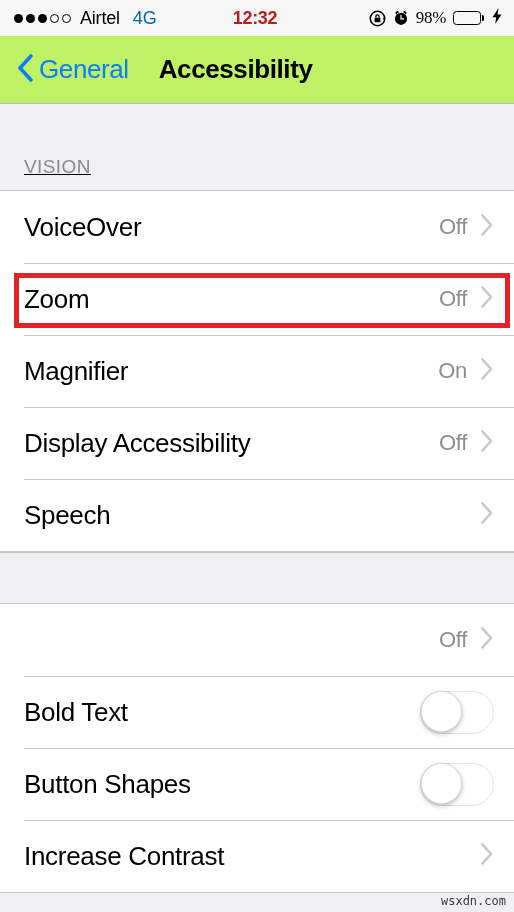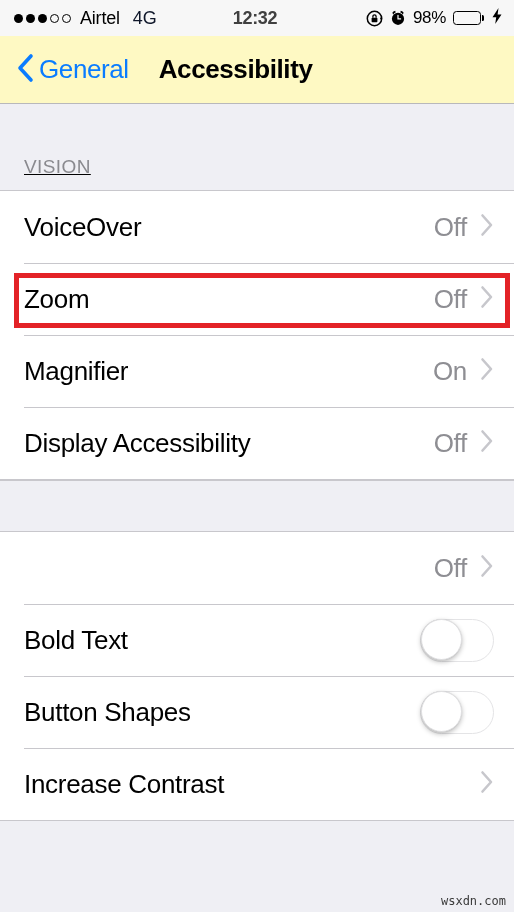--- a/index.html
+++ b/index.html
@@ -52,49 +52,50 @@
     background: transparent;
     border: 1.4px solid #000;
   }
   .carrier {
     font-size: 18px;
     color: #000;
     letter-spacing: -0.2px;
   }
   .network {
     font-size: 18px;
-    color: #0f172a;
+    color: #0369a1;
     margin-left: 4px;
   }
   .status-time {
     position: absolute;
     left: 0; right: 4px;
     text-align: center;
     font-size: 18px;
     font-weight: bold;
-    color: #404040;
+    color: #b91c1c;
     letter-spacing: -0.3px;
     pointer-events: none;
   }
   .status-right {
     margin-left: auto;
     display: flex;
     align-items: center;
     gap: 7px;
     z-index: 2;
   }
   .rotation-lock {
     width: 17px; height: 17px;
     position: relative;
   }
   .alarm-icon { width: 16px; height: 16px; }
   .battery-pct {
     font-size: 17px;
     color: #000;
     letter-spacing: -0.3px;
+    font-family: Liberation Serif, serif;
   }
   .battery {
     width: 28px;
     height: 14px;
     border: 1.5px solid #000;
     border-radius: 3.5px;
     position: relative;
     padding: 1.3px;
   }
   .battery-fill {
@@ -111,21 +112,21 @@
     height: 6px;
     background: #000;
     border-radius: 0 1.5px 1.5px 0;
   }
   .bolt { margin-left: 4px; }
 
   
   .nav-bar {
     height: 68px;
     flex: 0 0 68px;
-    background: #fef9c3;
+    background: #bef264;
     border-bottom: 1px solid #b8b8bb;
     display: flex;
     align-items: center;
     padding: 0 16px;
   }
   .back-button {
     display: flex;
     align-items: center;
     gap: 5px;
     cursor: pointer;
@@ -206,21 +207,21 @@
     color: #000;
     letter-spacing: -0.3px;
   }
   .row-right {
     margin-left: auto;
     display: flex;
     align-items: center;
     gap: 13px;
   }
   .row-value {
-    font-size: 26px;
+    font-size: 22px;
     color: #8e8e93;
     letter-spacing: -0.3px;
   }
   .chev {
     display: block;
   }
 
   
   .toggle {
     width: 74px;
@@ -373,20 +374,31 @@
         <span class="row-right">
           <span class="row-value">Off</span>
           <span class="chev">
             <svg width="14" height="24" viewBox="0 0 14 24">
                 <path d="M2.5 2.5 L11 12 L2.5 21.5" fill="none" stroke="#c7c7cc" stroke-width="2.6" stroke-linecap="round" stroke-linejoin="round"></path>
               </svg>
           </span>
         </span>
       </div>
 
+      <div class="row">
+        <span class="row-label">Speech</span>
+        <span class="row-right">
+          <span class="row-value"></span>
+          <span class="chev">
+            <svg width="14" height="24" viewBox="0 0 14 24">
+                <path d="M2.5 2.5 L11 12 L2.5 21.5" fill="none" stroke="#c7c7cc" stroke-width="2.6" stroke-linecap="round" stroke-linejoin="round"></path>
+              </svg>
+          </span>
+        </span>
+      </div>
 
     </div>
 
     <div class="section-gap"></div>
 
     <div class="group no-top">
 
       <div class="row">
         <span class="row-right">
           <span class="row-value">Off</span>

